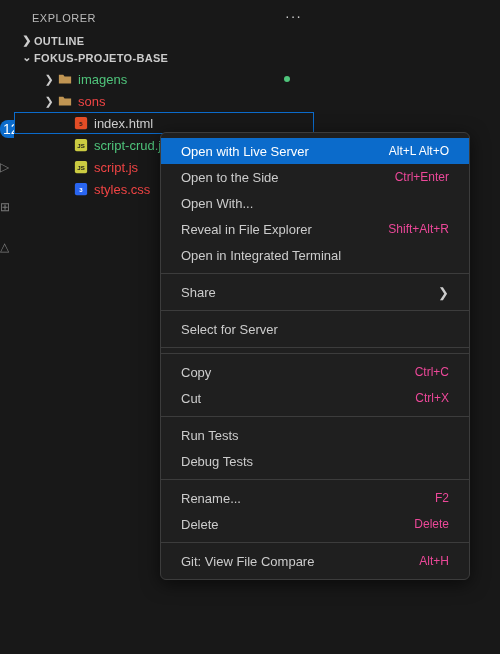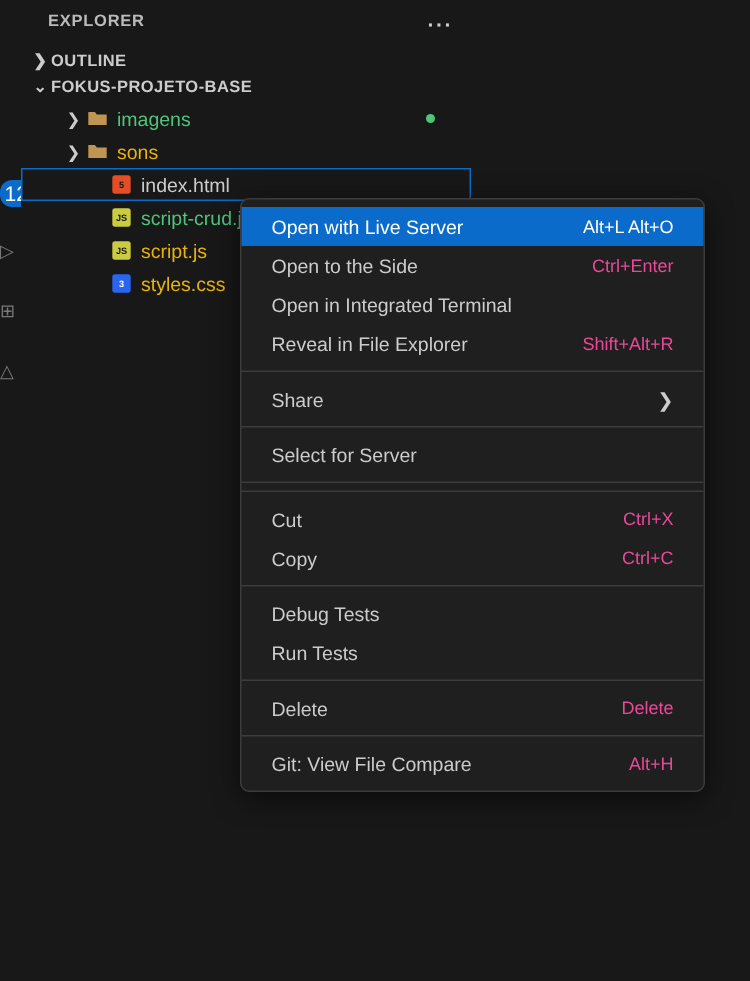--- a/index.html
+++ b/index.html
@@ -35,27 +35,26 @@
       font-size: 12px;
     }
     .sidebar {
       position: absolute;
       left: 14px; top: 0;
       width: 300px;
       background: #181818;
     }
     .sidebar-header {
       display: flex;
-      align-items: flex-start;
+      align-items: flex-end;
       justify-content: space-between;
       padding: 8px 12px 8px 18px;
       font-size: 11px;
       letter-spacing: 0.5px;
       color: #bbbbbb;
-      font-weight: bold;
     }
     .more-icon { color: #cccccc; font-size: 14px; cursor: pointer; letter-spacing: 1px; }
     .section-header {
       display: flex;
       align-items: center;
       padding: 2px 4px 2px 6px;
       font-size: 11px;
       font-weight: 700;
       letter-spacing: 0.3px;
       color: #cccccc;
@@ -70,21 +69,21 @@
       align-items: center;
       height: 22px;
       padding-left: 16px;
       cursor: pointer;
       white-space: nowrap;
     }
     .tree-row.depth1 { padding-left: 28px; }
     .tree-row.depth2 { padding-left: 44px; }
     .tree-row .chev-slot { width: 14px; display: inline-flex; justify-content: center; font-size: 11px; color: #cccccc; }
     .tree-row .icon { width: 18px; display: inline-flex; justify-content: center; margin-right: 4px; }
-    .tree-row .label { color: #eab308; }
+    .tree-row .label { color: #ef4444; }
     .tree-row.modified .label { color: #4fc47b; }
     .tree-row.selected {
       background: #04395e00;
       outline: 1px solid #0b6bcb;
       outline-offset: -1px;
     }
     .tree-row.selected .label { color: #cccccc; }
     .tree-row.active .label { color: #4fc47b; }
     .dot {
       width: 6px; height: 6px; border-radius: 50%;
@@ -229,53 +228,60 @@
 <div class="context-menu">
   <div class="menu-item highlighted">
     <span>Open with Live Server</span>
     <span class="kbd">Alt+L Alt+O</span>
   </div>
   <div class="menu-item">
     <span>Open to the Side</span>
     <span class="kbd">Ctrl+Enter</span>
   </div>
   <div class="menu-item">
-    <span>Open in Integrated Terminal</span>
+    <span>Open With...</span>
   </div>
   <div class="menu-item">
     <span>Reveal in File Explorer</span>
     <span class="kbd">Shift+Alt+R</span>
   </div>
+  <div class="menu-item">
+    <span>Open in Integrated Terminal</span>
+  </div>
   <div class="menu-sep"></div>
   <div class="menu-item">
     <span>Share</span>
     <span class="sub">❯</span>
   </div>
   <div class="menu-sep"></div>
   <div class="menu-item">
     <span>Select for Server</span>
   </div>
   <div class="menu-sep"></div>
   <div class="menu-sep"></div>
   <div class="menu-item">
+    <span>Copy</span>
+    <span class="kbd">Ctrl+C</span>
+  </div>
+  <div class="menu-item">
     <span>Cut</span>
     <span class="kbd">Ctrl+X</span>
   </div>
-  <div class="menu-item">
-    <span>Copy</span>
-    <span class="kbd">Ctrl+C</span>
-  </div>
-  <div class="menu-sep"></div>
+  <div class="menu-sep"></div>
+  <div class="menu-item">
+    <span>Run Tests</span>
+  </div>
   <div class="menu-item">
     <span>Debug Tests</span>
   </div>
-  <div class="menu-item">
-    <span>Run Tests</span>
-  </div>
-  <div class="menu-sep"></div>
+  <div class="menu-sep"></div>
+  <div class="menu-item">
+    <span>Rename...</span>
+    <span class="kbd">F2</span>
+  </div>
   <div class="menu-item">
     <span>Delete</span>
     <span class="kbd">Delete</span>
   </div>
   <div class="menu-sep"></div>
   <div class="menu-item">
     <span>Git: View File Compare</span>
     <span class="kbd">Alt+H</span>
   </div>
 </div>

